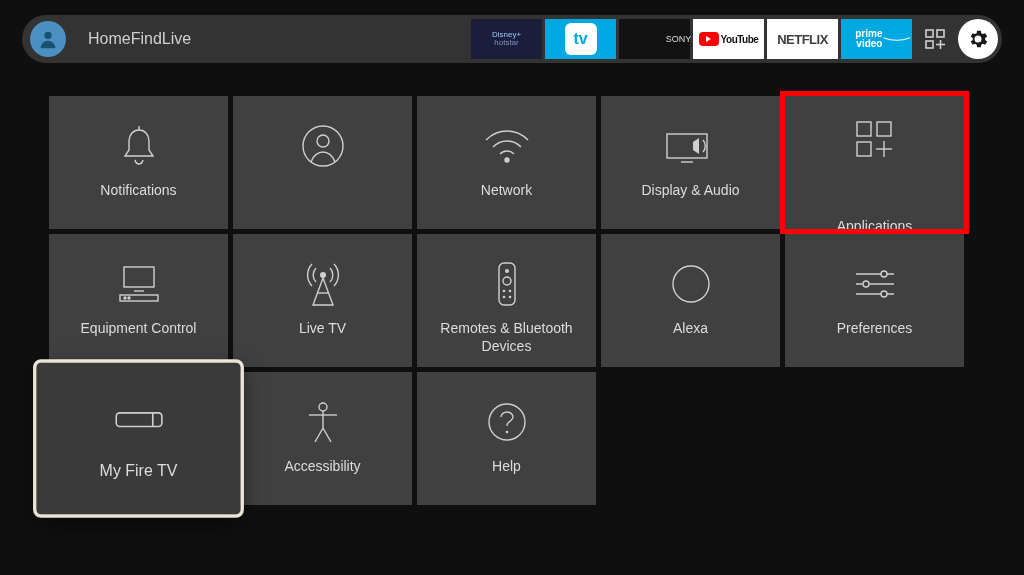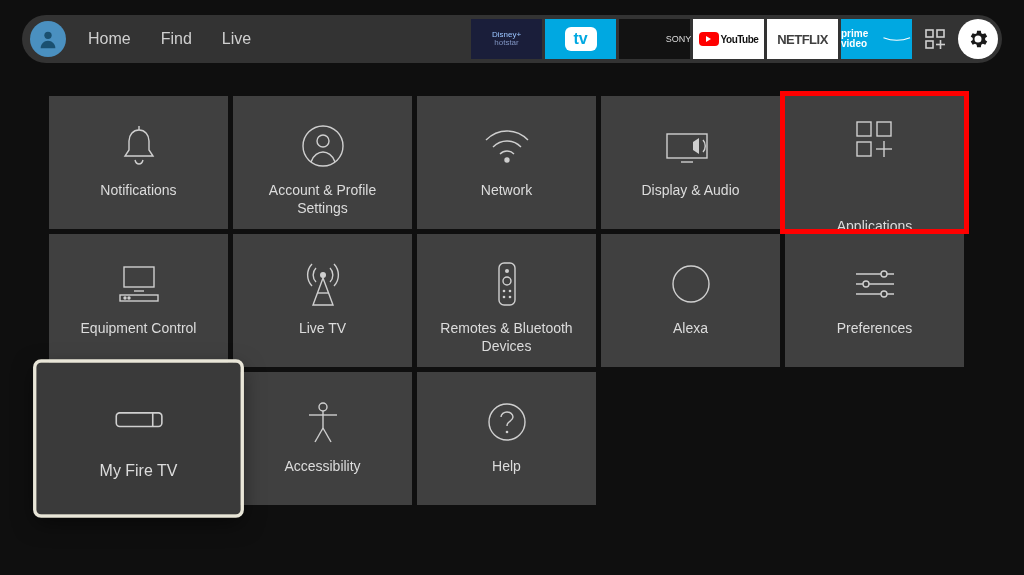--- a/index.html
+++ b/index.html
@@ -23,48 +23,49 @@
       padding: 0 4px 0 8px;
     }
     .profile {
       width: 36px; height: 36px;
       background: #4a90c0;
       border-radius: 50%;
       display: flex; align-items: center; justify-content: center;
       margin-right: 22px;
     }
     .profile svg { width: 22px; height: 22px; }
-    .nav-links { display: flex; gap: 30px; }
+    .nav-links { display: flex; }
     .nav-link { font-size: 16px; font-weight: 500; cursor: pointer; }
     .nav-spacer { flex: 0 0 auto; width: 96px; }
     .nav-tiles { display: flex; gap: 3px; margin-left: auto; }
     .nav-tile {
       width: 71px; height: 40px;
       display: flex; align-items: center; justify-content: center;
       background: #888;
+      text-align: right;
     }
     .tile-hotstar { background: #1a1e3a; color: #fff; flex-direction: column; font-size: 8px; line-height: 1; }
     .tile-tv { background: #00a8e1; color: #fff; }
     .tile-sony { background: #121212; color: #fff; font-size: 9px; }
     .tile-yt { background: #ffffff; color: #111; }
     .tile-netflix { background: #ffffff; }
     .tile-prime { background: #00a8e1; color: #fff; flex-direction: row; font-size: 10px; font-weight: 700; }
     .nav-apps {
       width: 40px; height: 40px;
       display: flex; align-items: center; justify-content: center;
     }
     .nav-gear {
       width: 40px; height: 40px;
       background: #ffffff;
       border-radius: 50%;
       display: flex; align-items: center; justify-content: center;
     }
     .nav-gear svg { width: 24px; height: 24px; fill: #1a1a1a; }
     .tv-logo {
-      width: 32px; height: 24px;
+      width: 32px; height: 32px;
       background: #fff; border-radius: 6px;
       display: flex; align-items: center; justify-content: center;
       color: #00a8e1; font-weight: 700; font-size: 16px;
     }
     .yt-logo { display: flex; align-items: center; gap: 2px; font-size: 10px; font-weight: 700; letter-spacing: -0.5px; }
     .yt-play { width: 20px; height: 14px; background: #ff0000; border-radius: 4px; display: flex; align-items: center; justify-content: center; }
     .yt-tri { width: 0; height: 0; border-left: 5px solid #fff; border-top: 3px solid transparent; border-bottom: 3px solid transparent; }
     .netflix-text { color: #404040; font-weight: 800; font-size: 13px; letter-spacing: -0.5px; }
 
     
@@ -187,21 +188,20 @@
   </div>
 
   <div class="tile">
     <div class="icon-wrap">
       <svg width="44" height="44" viewBox="0 0 44 44">
         <circle cx="22" cy="22" r="20"></circle>
         <circle cx="22" cy="17" r="6"></circle>
         <path d="M10 38c2-7 8-10 12-10s10 3 12 10"></path>
       </svg>
     </div>
-    <div class="tile-label">Account &amp; Profile Settings</div>
   </div>
 
   <div class="tile">
     <div class="icon-wrap">
       <svg width="50" height="40" viewBox="0 0 50 40">
         <path d="M4 14c12-12 30-12 42 0"></path>
         <path d="M11 21c8-8 20-8 28 0"></path>
         <path d="M18 28c4-4 10-4 14 0"></path>
         <circle cx="25" cy="34" r="2" fill="#cfcfcf"></circle>
       </svg>

